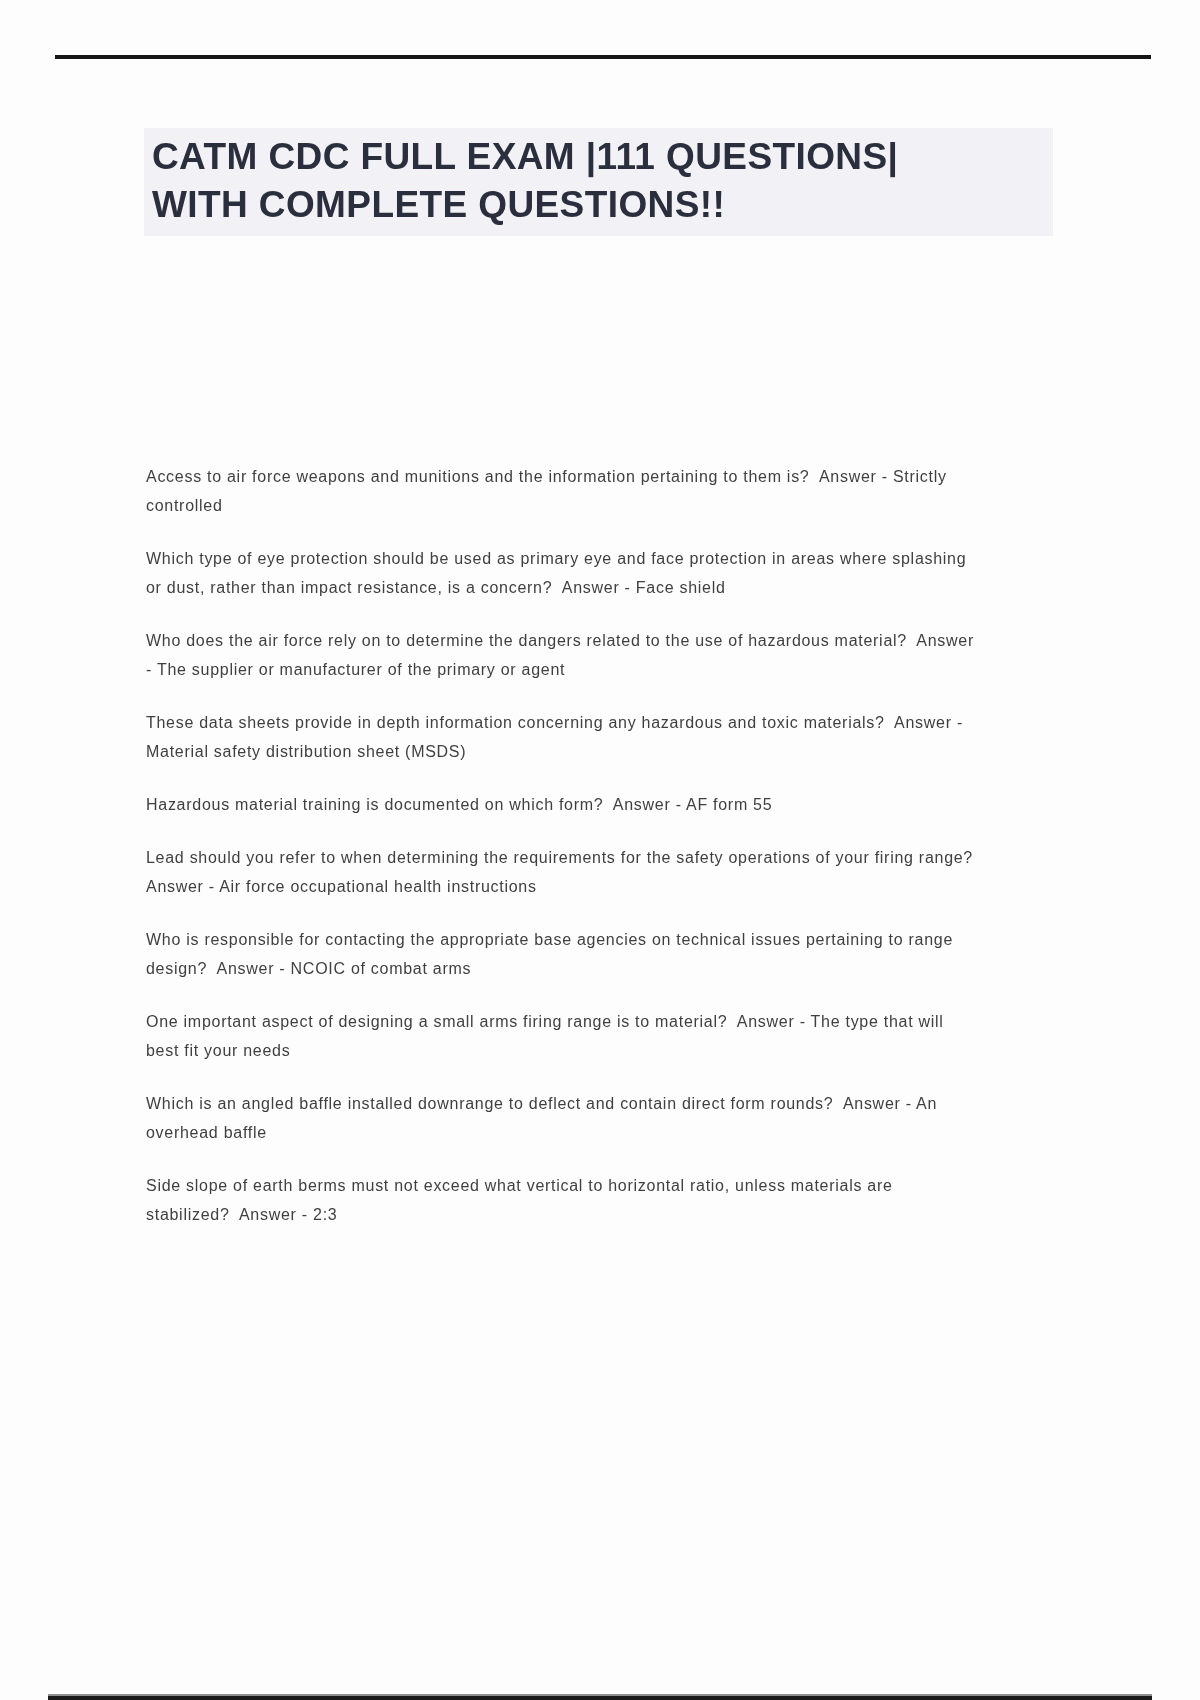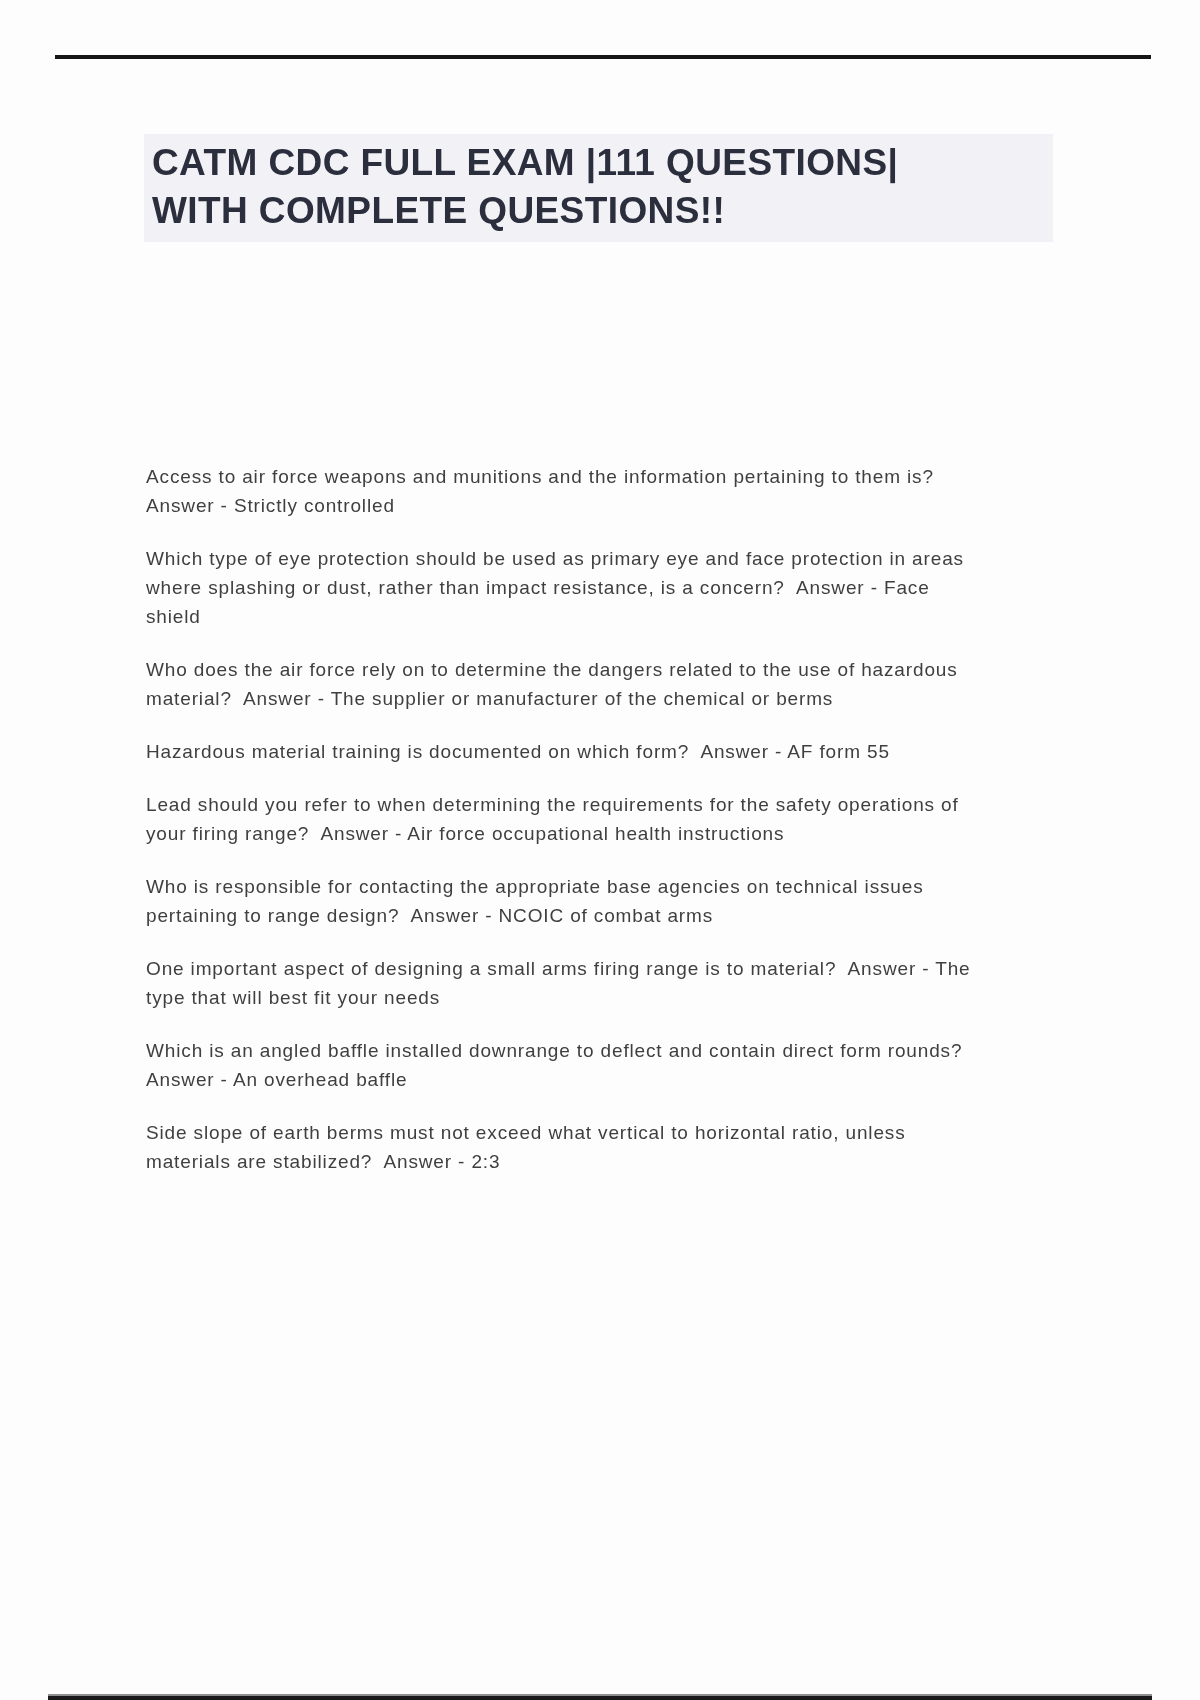--- a/index.html
+++ b/index.html
@@ -15,41 +15,41 @@
     position: absolute;
     left: 55px;
     top: 55px;
     width: 1096px;
     height: 4px;
     background: #161616;
   }
   .doc-title {
     position: absolute;
     left: 144px;
-    top: 134px;
+    top: 128px;
     width: 901px;
     margin: 0;
     background: #f2f2f6;
     padding: 5px 0 7px 8px;
     font-size: 37px;
     line-height: 48px;
     font-weight: 700;
     letter-spacing: 0.4px;
     color: #2b2e3c;
   }
   .title-line {
     display: block;
     white-space: nowrap;
   }
   .content {
     position: absolute;
     left: 146px;
     top: 462px;
     width: 830px;
-    font-size: 19px;
+    font-size: 16px;
     line-height: 29px;
     letter-spacing: 0.045em;
     color: #3f3f3f;
   }
   .qa {
     margin: 0 0 24px 0;
     white-space: pre-wrap;
   }
   .bottom-rule {
     position: absolute;
@@ -69,21 +69,22 @@
   <div class="top-rule"></div>
 
   <h1 class="doc-title">
     <span class="title-line">CATM CDC FULL EXAM |111 QUESTIONS|</span>
     <span class="title-line">WITH COMPLETE QUESTIONS!!</span>
   </h1>
 
   <main class="content">
     <p class="qa">Access to air force weapons and munitions and the information pertaining to them is?  Answer - Strictly controlled</p>
     <p class="qa">Which type of eye protection should be used as primary eye and face protection in areas where splashing or dust, rather than impact resistance, is a concern?  Answer - Face shield</p>
-    <p class="qa">Who does the air force rely on to determine the dangers related to the use of hazardous material?  Answer - The supplier or manufacturer of the chemical or berms</p>
+    <p class="qa">Who does the air force rely on to determine the dangers related to the use of hazardous material?  Answer - The supplier or manufacturer of the primary or agent</p>
+    <p class="qa">These data sheets provide in depth information concerning any hazardous and toxic materials?  Answer - Material safety distribution sheet (MSDS)</p>
     <p class="qa">Hazardous material training is documented on which form?  Answer - AF form 55</p>
     <p class="qa">Lead should you refer to when determining the requirements for the safety operations of your firing range?  Answer - Air force occupational health instructions</p>
     <p class="qa">Who is responsible for contacting the appropriate base agencies on technical issues pertaining to range design?  Answer - NCOIC of combat arms</p>
     <p class="qa">One important aspect of designing a small arms firing range is to material?  Answer - The type that will best fit your needs</p>
     <p class="qa">Which is an angled baffle installed downrange to deflect and contain direct form rounds?  Answer - An overhead baffle</p>
     <p class="qa">Side slope of earth berms must not exceed what vertical to horizontal ratio, unless materials are stabilized?  Answer - 2:3</p>
   </main>
 
   <div class="bottom-rule"></div>
 

